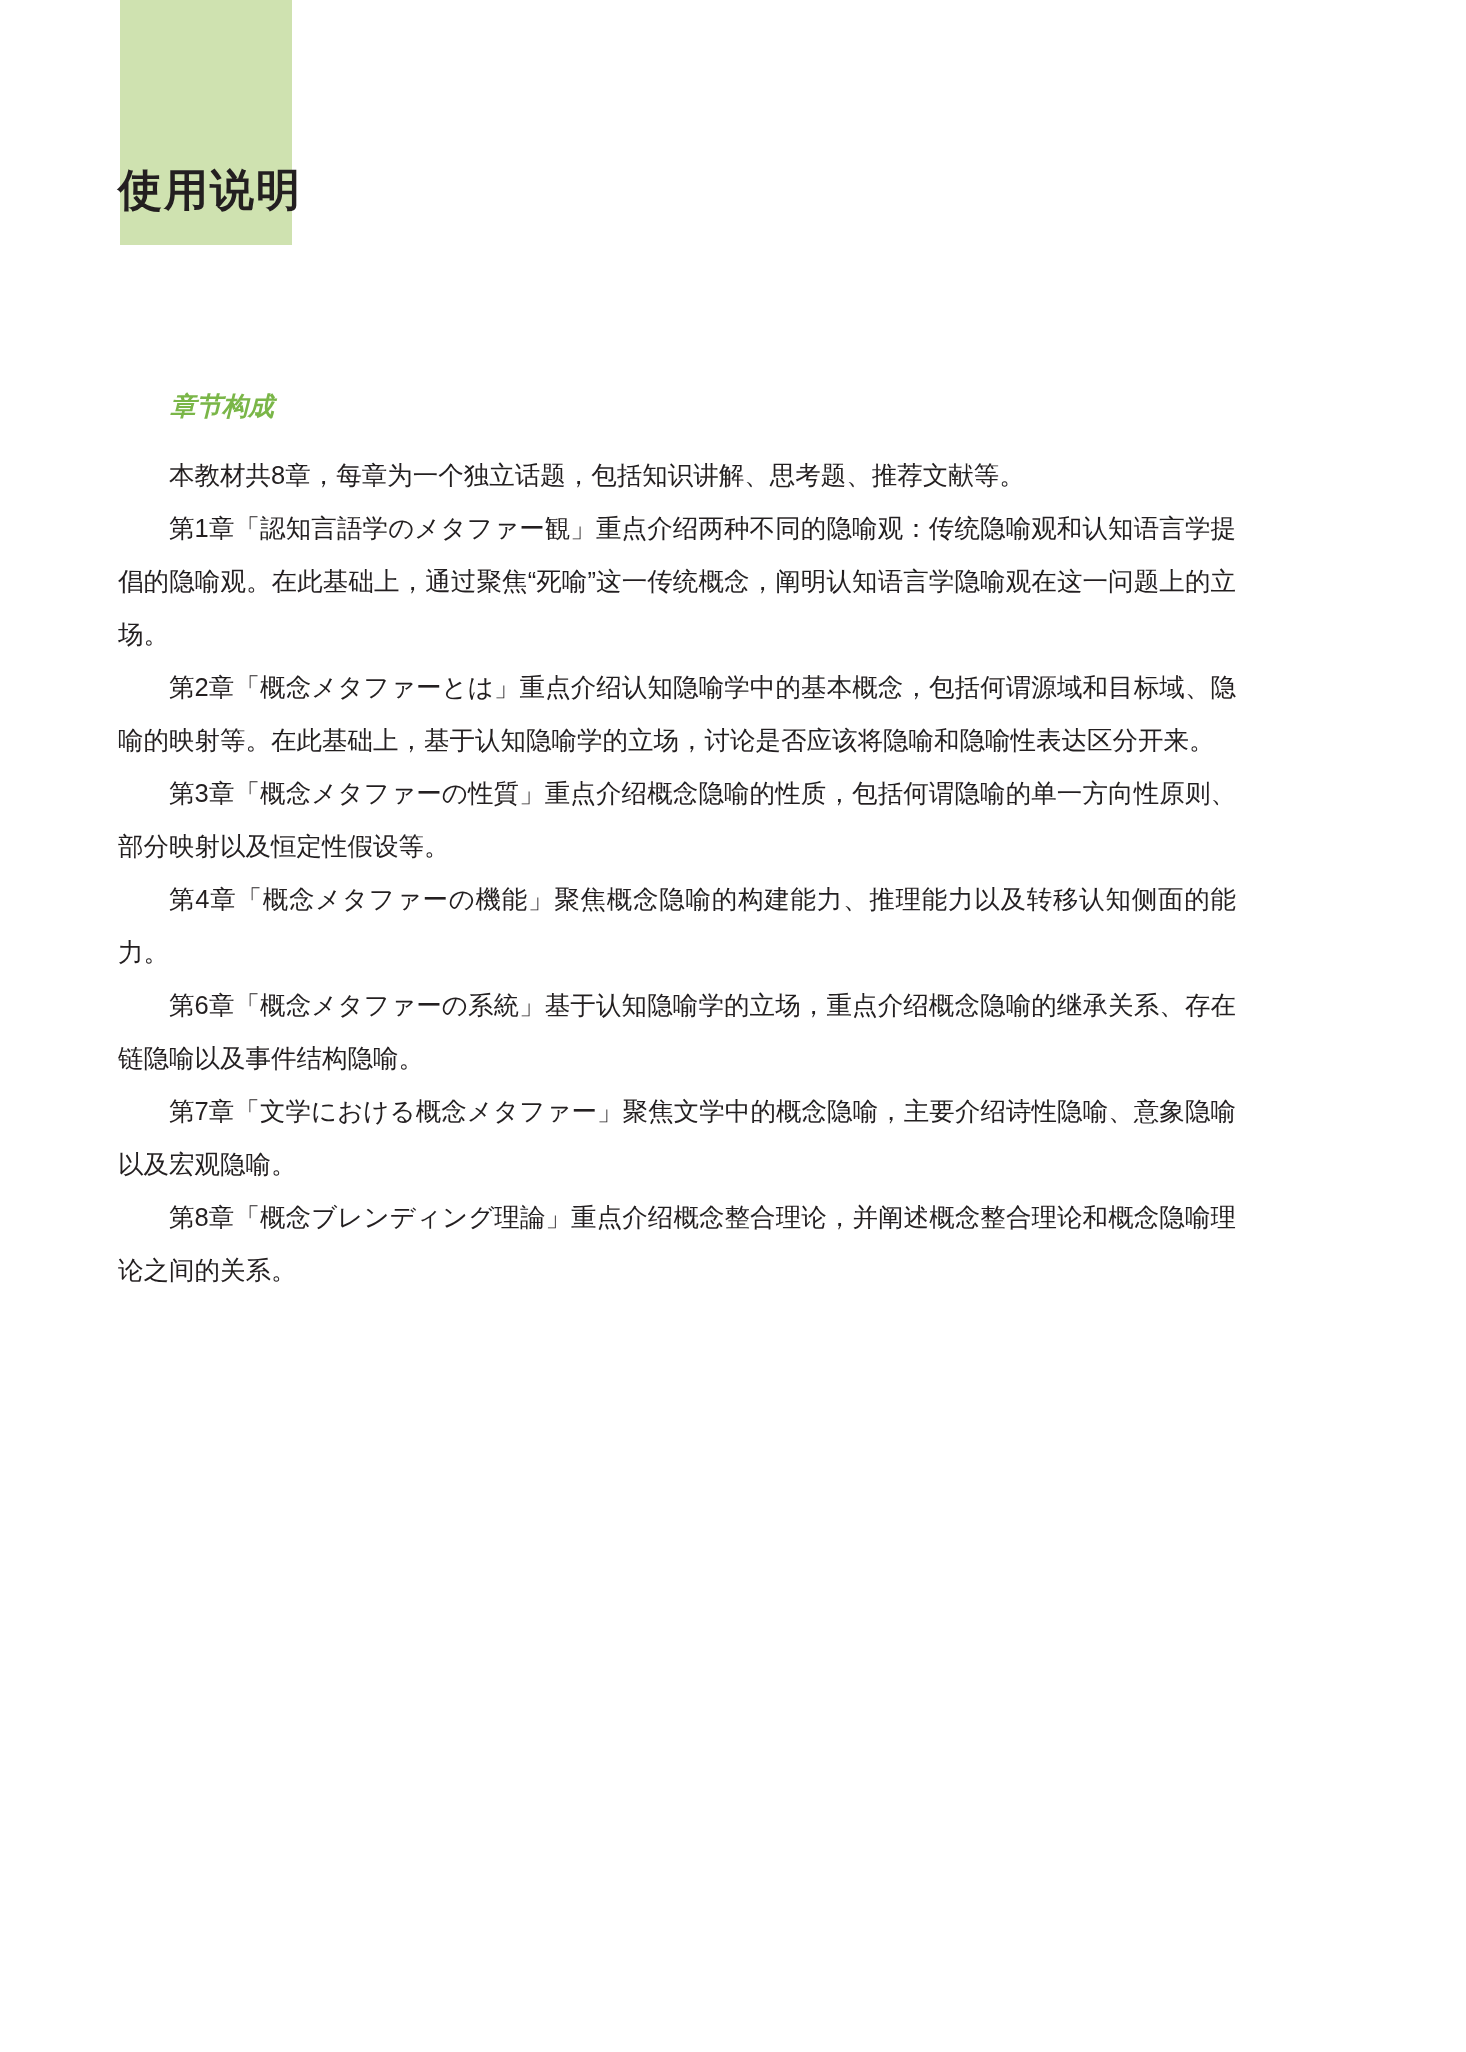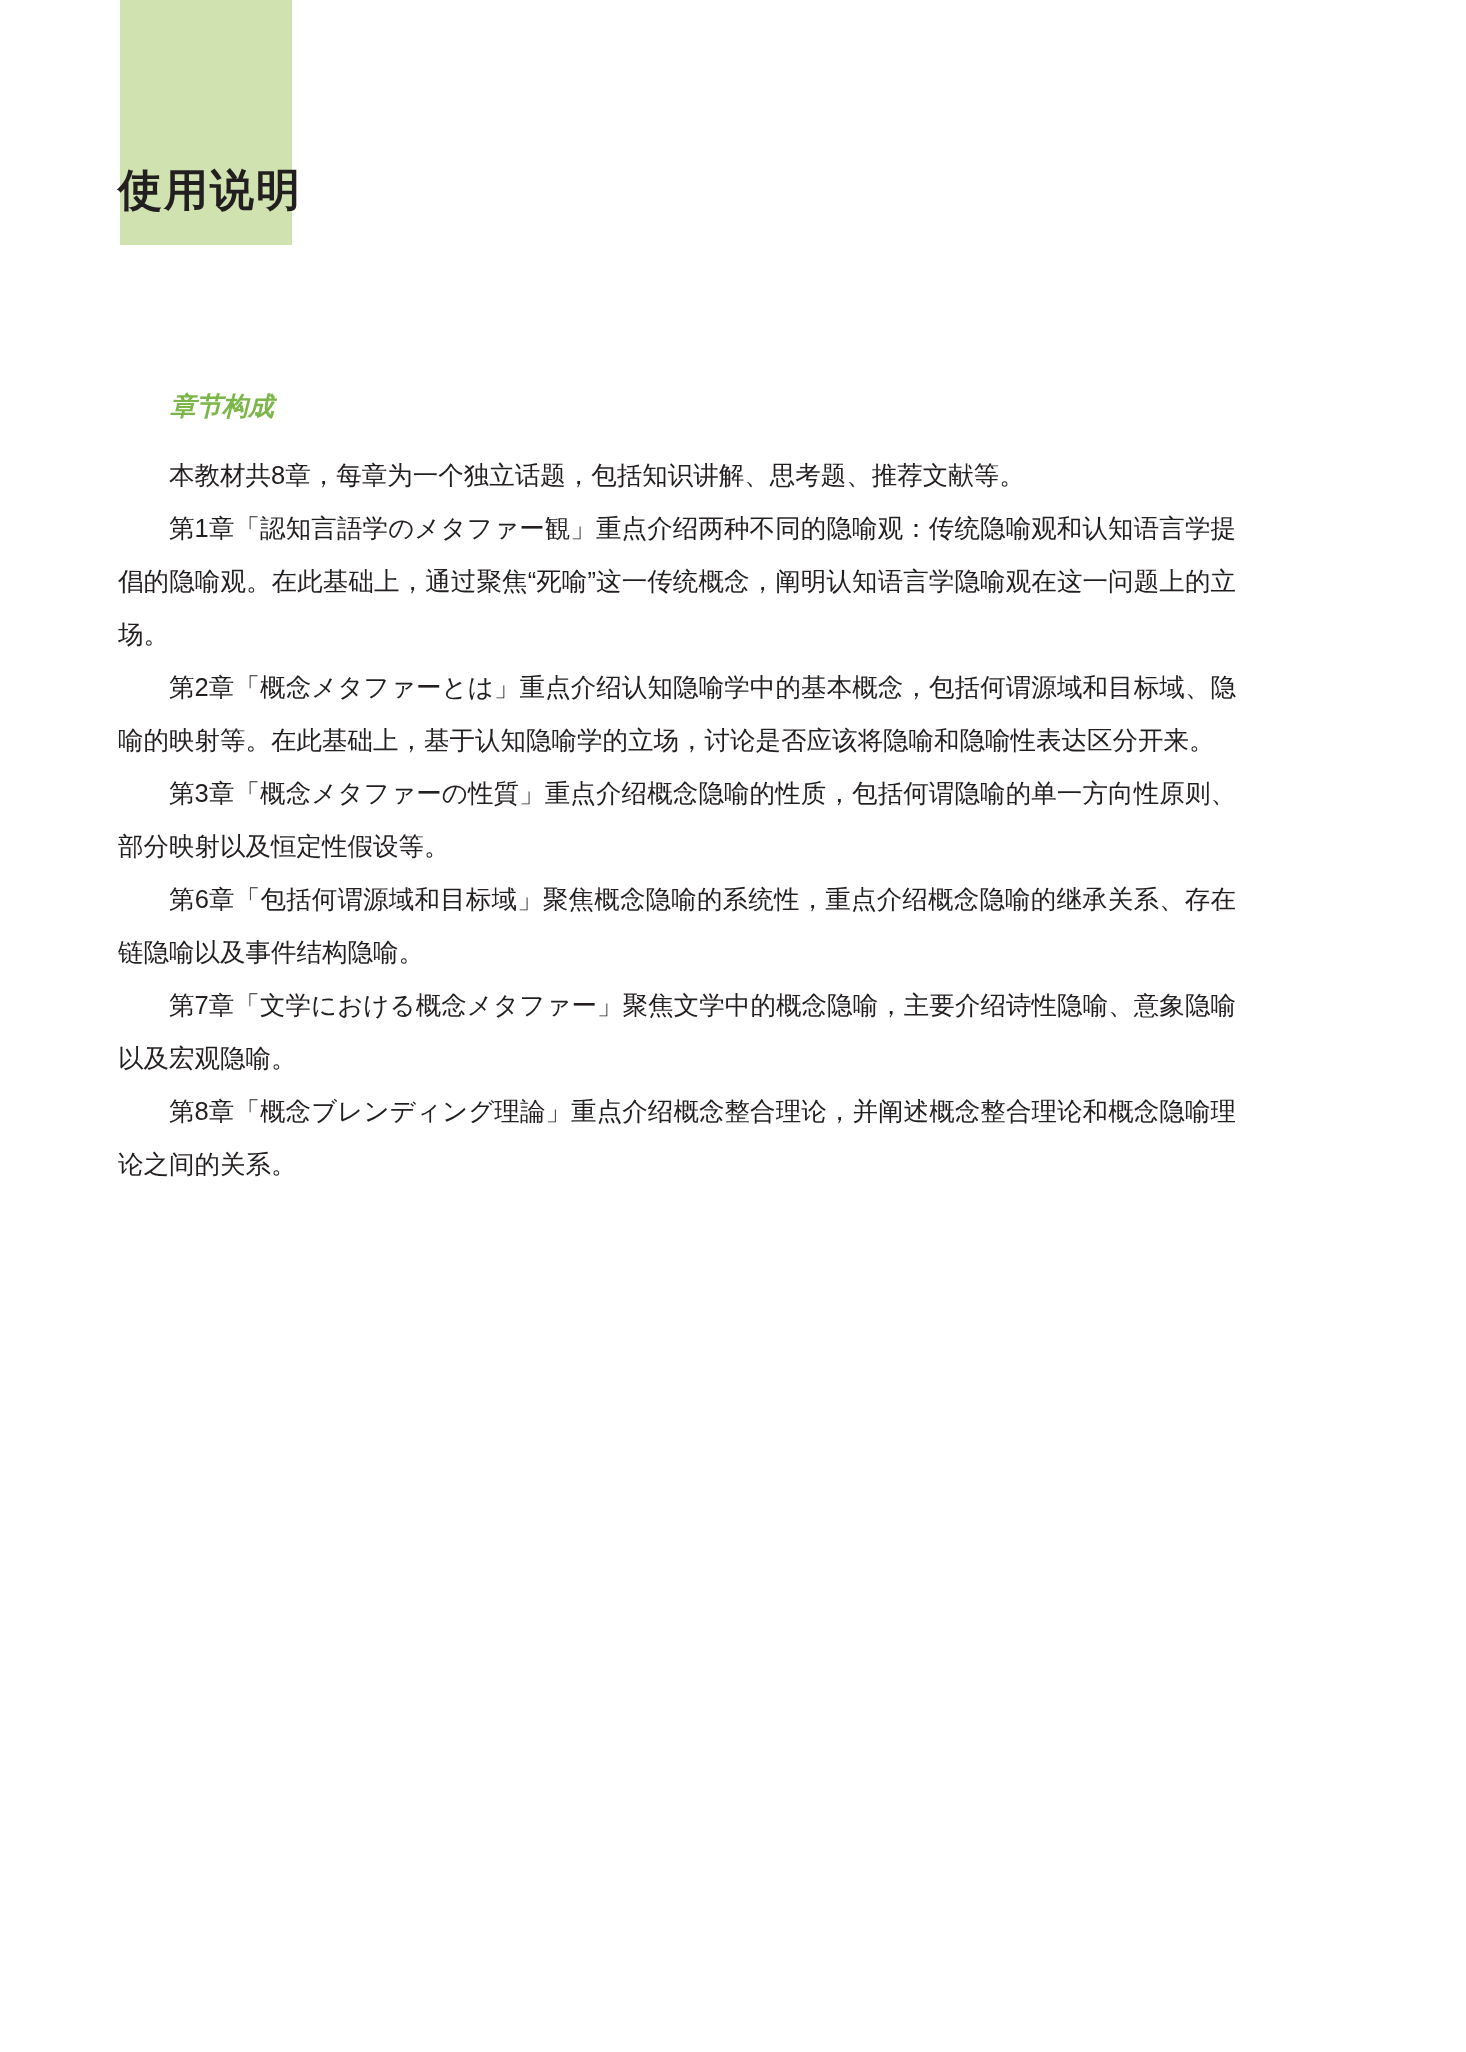--- a/index.html
+++ b/index.html
@@ -91,18 +91,19 @@
     <div class="gap-intro"></div>
 
     <div class="section-heading">章节构成</div>
 
     <div class="gap-after-heading"></div>
 
     <p class="para">本教材共8章，每章为一个独立话题，包括知识讲解、思考题、推荐文献等。</p>
     <p class="para">第1章「認知言語学のメタファー観」重点介绍两种不同的隐喻观：传统隐喻观和认知语言学提倡的隐喻观。在此基础上，通过聚焦“死喻”这一传统概念，阐明认知语言学隐喻观在这一问题上的立场。</p>
     <p class="para">第2章「概念メタファーとは」重点介绍认知隐喻学中的基本概念，包括何谓源域和目标域、隐喻的映射等。在此基础上，基于认知隐喻学的立场，讨论是否应该将隐喻和隐喻性表达区分开来。</p>
     <p class="para">第3章「概念メタファーの性質」重点介绍概念隐喻的性质，包括何谓隐喻的单一方向性原则、部分映射以及恒定性假设等。</p>
-    <p class="para">第6章「包括何谓源域和目标域」聚焦概念隐喻的系统性，重点介绍概念隐喻的继承关系、存在链隐喻以及事件结构隐喻。</p>
+    <p class="para">第4章「概念メタファーの機能」聚焦概念隐喻的构建能力、推理能力以及转移认知侧面的能力。</p>
+    <p class="para">第6章「概念メタファーの系統」基于认知隐喻学的立场，重点介绍概念隐喻的继承关系、存在链隐喻以及事件结构隐喻。</p>
     <p class="para">第7章「文学における概念メタファー」聚焦文学中的概念隐喻，主要介绍诗性隐喻、意象隐喻以及宏观隐喻。</p>
     <p class="para">第8章「概念ブレンディング理論」重点介绍概念整合理论，并阐述概念整合理论和概念隐喻理论之间的关系。</p>
 
   </div>
 </div>
 
 </body></html>

